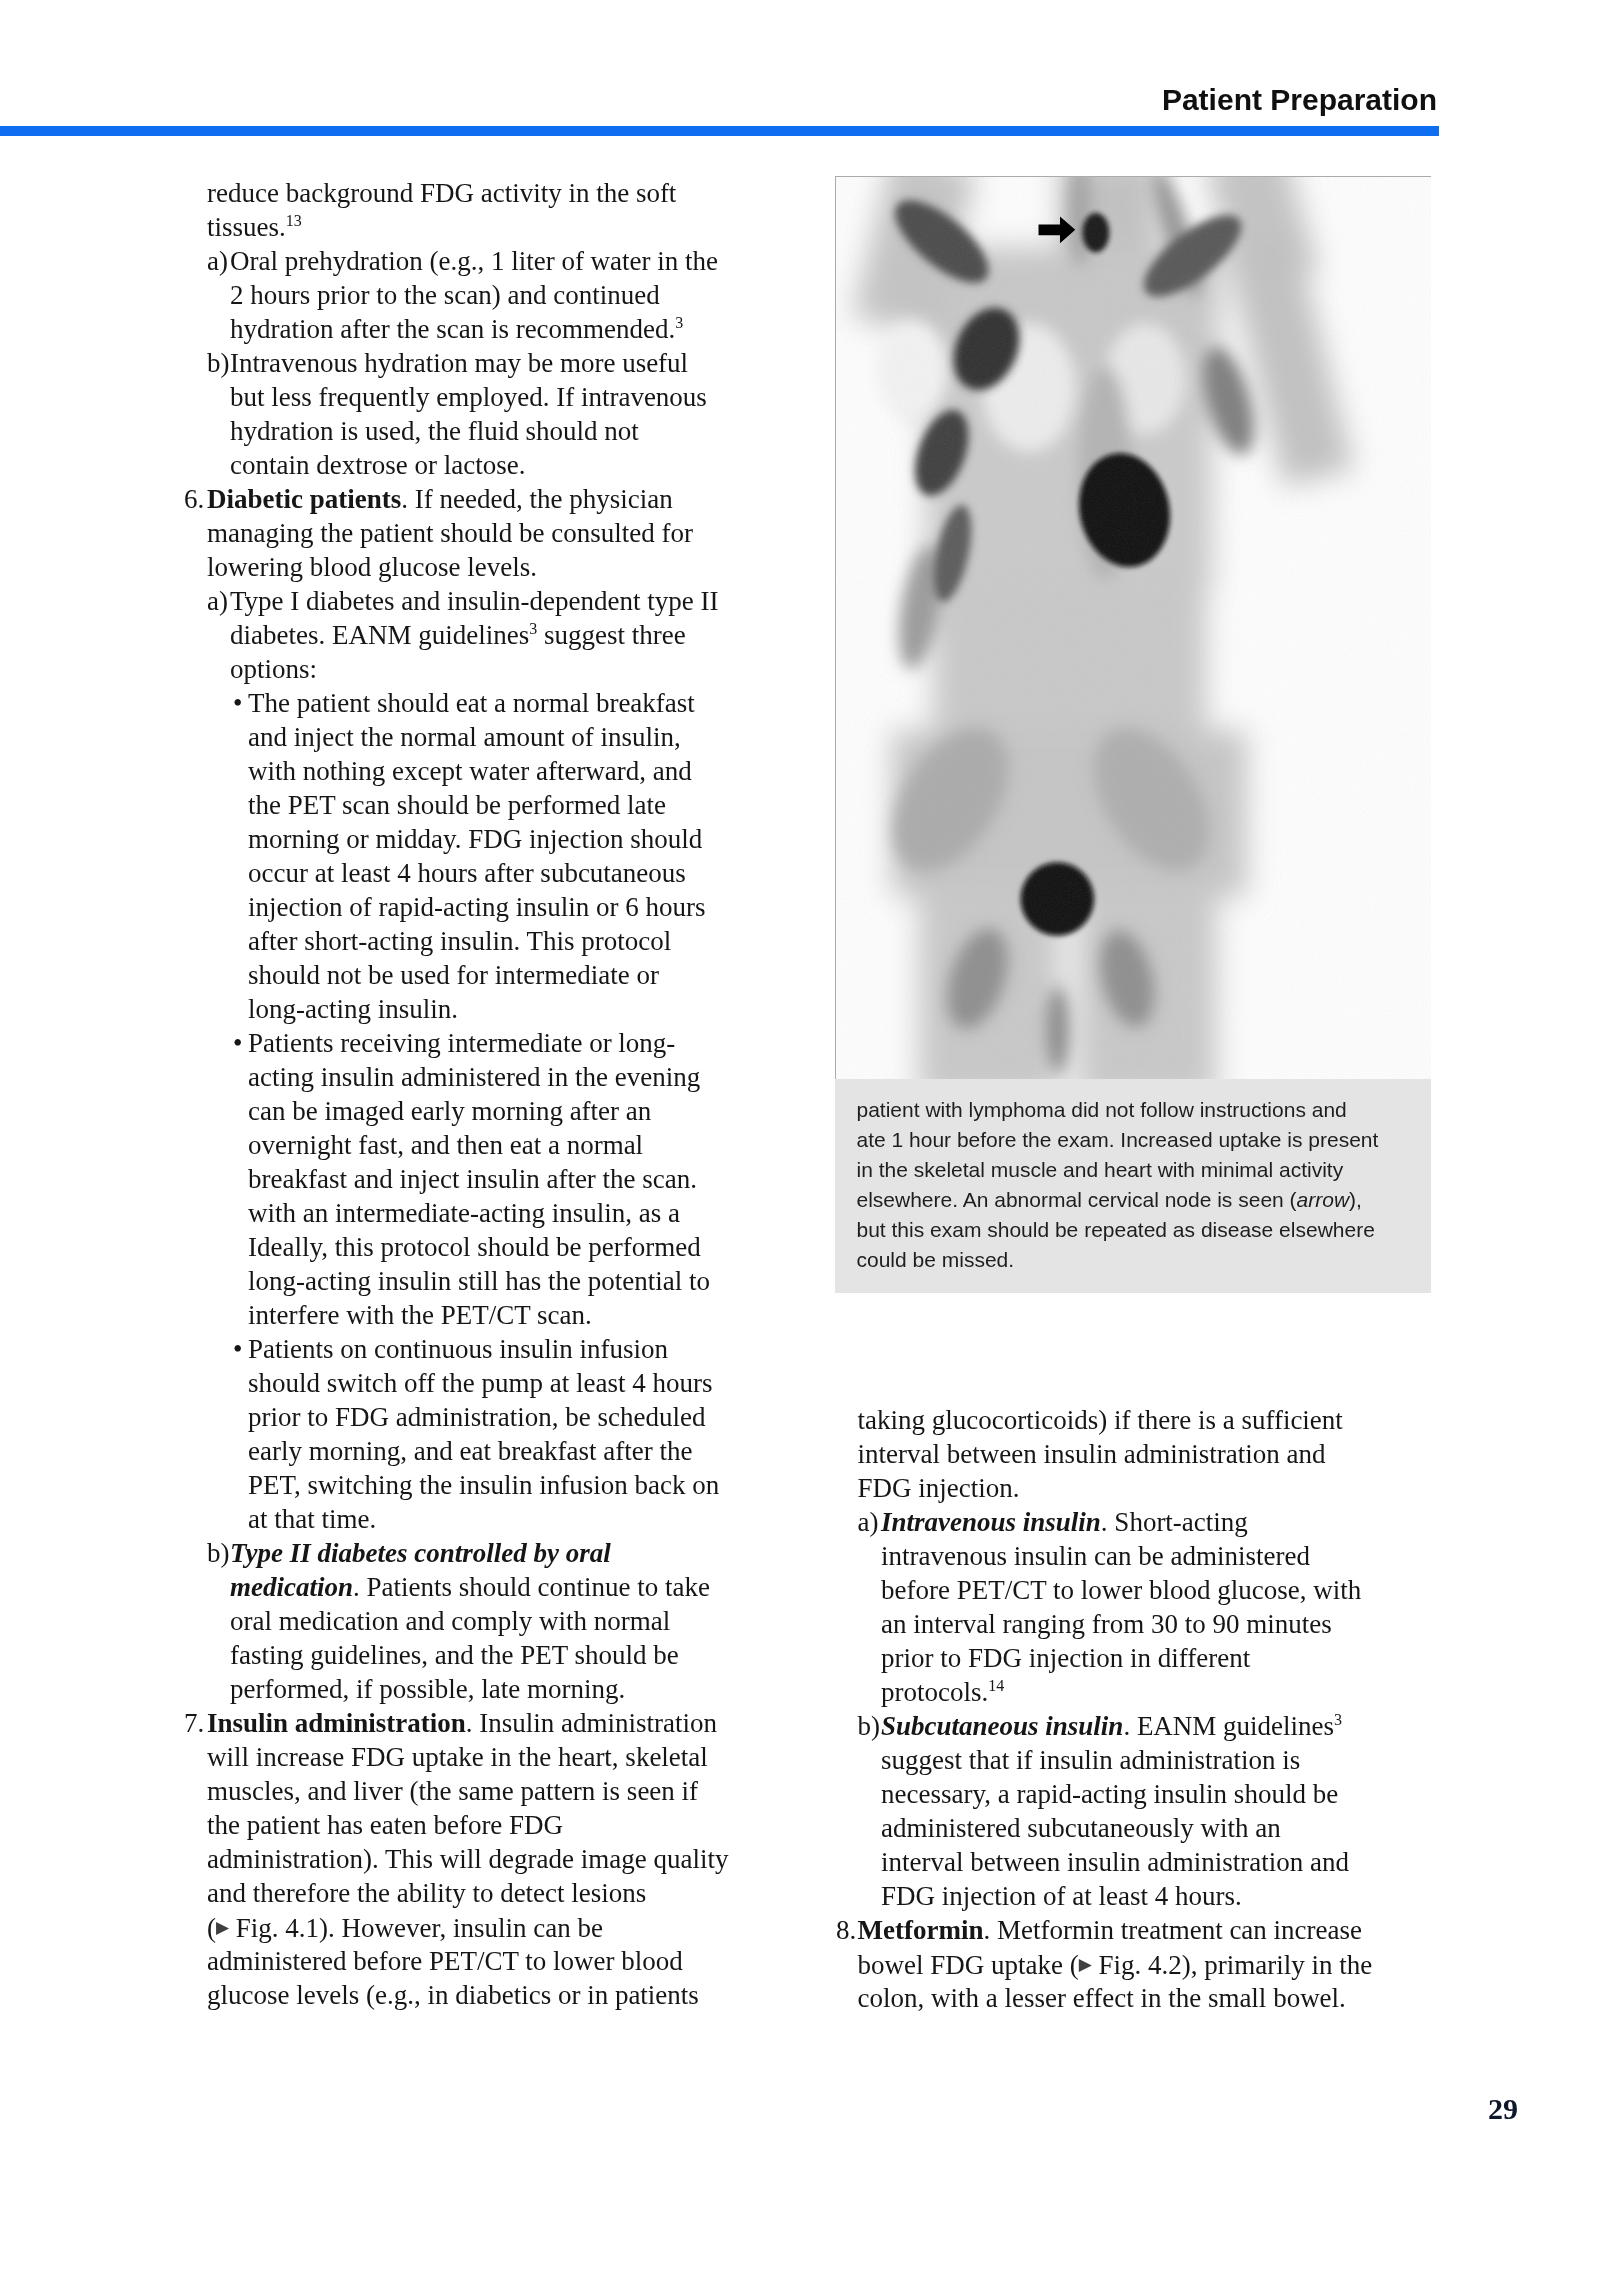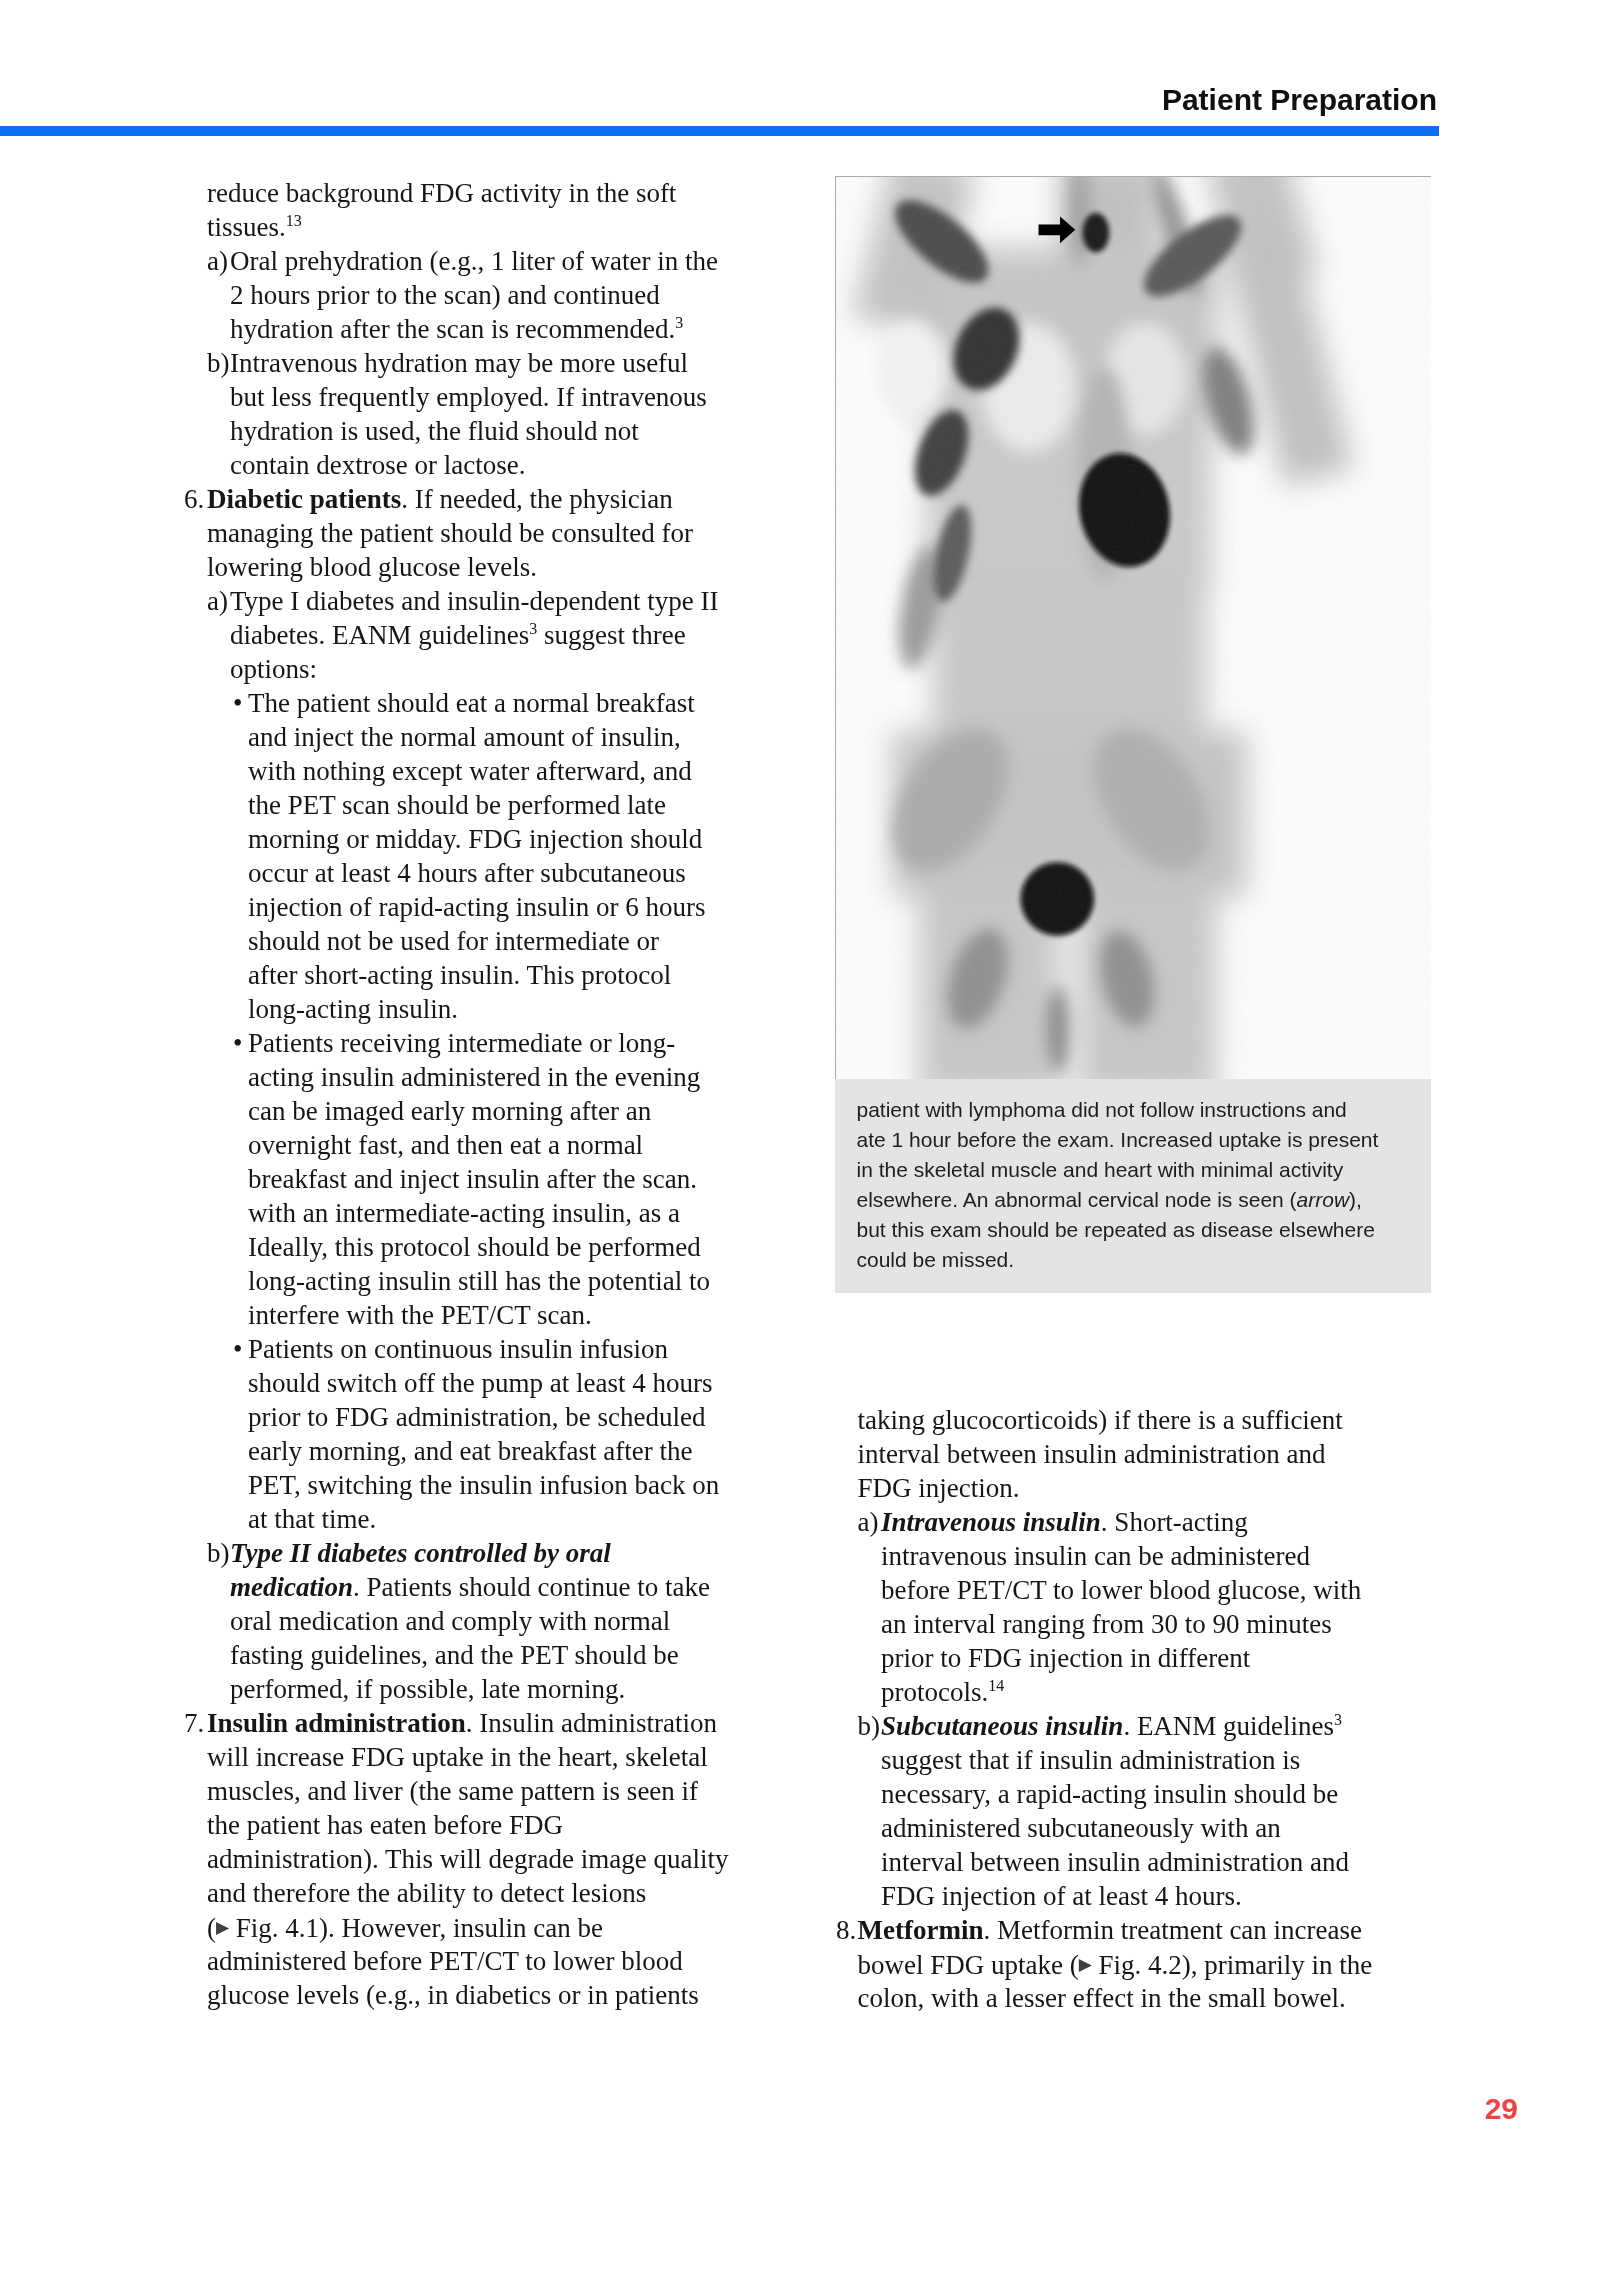--- a/index.html
+++ b/index.html
@@ -28,21 +28,21 @@
   .pet-figure{position:absolute;left:835px;top:176px;width:596px;height:904px;
        background:#ffffff;border:0.9px solid #ababab;box-sizing:border-box;}
   .pet-figure svg{display:block;}
 
   .fig-caption{position:absolute;left:835px;top:1079px;width:596px;box-sizing:border-box;
        background:#e4e4e4;padding:16px 21.5px 18px 21.5px;
        font-family:"Liberation Sans", sans-serif;font-size:21px;color:#1e1e1e;}
   .cl{height:30px;line-height:30px;white-space:nowrap;}
 
   .page-number{position:absolute;right:94px;top:2092px;
-       font-family:Liberation Sans, sans-serif;font-weight:bold;font-size:30px;color:#ef4444;}
+       font-family:Liberation Serif, serif;font-weight:bold;font-size:30px;color:#0f172a;}
 </style>
 </head>
 <body>
 
 <div class="header-title">Patient Preparation</div>
 <div class="header-rule" style="background: rgb(13, 110, 242);"></div>
 
 <div class="col col-left" id="left-col">
     <div class="tl"><span class="tx" style="margin-left: 23px;"><span>reduce background FDG activity in the soft</span></span></div>
     <div class="tl"><span class="tx" style="margin-left: 23px;"><span>tissues.</span><span><sup>13</sup></span></span></div>
@@ -59,22 +59,22 @@
     <div class="tl"><span class="mk" style="left: 23px;">a)</span><span class="tx" style="margin-left: 46px;"><span>Type I diabetes and insulin-dependent type II</span></span></div>
     <div class="tl"><span class="tx" style="margin-left: 46px;"><span>diabetes. EANM guidelines</span><span><sup>3</sup></span><span> suggest three</span></span></div>
     <div class="tl"><span class="tx" style="margin-left: 46px;"><span>options:</span></span></div>
     <div class="tl"><span class="mk" style="left: 49px;">•</span><span class="tx" style="margin-left: 64px;"><span>The patient should eat a normal breakfast</span></span></div>
     <div class="tl"><span class="tx" style="margin-left: 64px;"><span>and inject the normal amount of insulin,</span></span></div>
     <div class="tl"><span class="tx" style="margin-left: 64px;"><span>with nothing except water afterward, and</span></span></div>
     <div class="tl"><span class="tx" style="margin-left: 64px;"><span>the PET scan should be performed late</span></span></div>
     <div class="tl"><span class="tx" style="margin-left: 64px; text-align: center;"><span>morning or midday. FDG injection should</span></span></div>
     <div class="tl"><span class="tx" style="margin-left: 64px;"><span>occur at least 4 hours after subcutaneous</span></span></div>
     <div class="tl"><span class="tx" style="margin-left: 64px;"><span>injection of rapid-acting insulin or 6 hours</span></span></div>
+    <div class="tl"><span class="tx" style="margin-left: 64px;"><span>after short-acting insulin. This protocol</span></span></div>
     <div class="tl"><span class="tx" style="margin-left: 64px;"><span>should not be used for intermediate or</span></span></div>
-    <div class="tl"><span class="tx" style="margin-left: 64px;"><span>after short-acting insulin. This protocol</span></span></div>
     <div class="tl"><span class="tx" style="margin-left: 64px;"><span>long-acting insulin.</span></span></div>
     <div class="tl"><span class="mk" style="left: 49px;">•</span><span class="tx" style="margin-left: 64px;"><span>Patients receiving intermediate or long-</span></span></div>
     <div class="tl"><span class="tx" style="margin-left: 64px;"><span>acting insulin administered in the evening</span></span></div>
     <div class="tl"><span class="tx" style="margin-left: 64px;"><span>can be imaged early morning after an</span></span></div>
     <div class="tl"><span class="tx" style="margin-left: 64px;"><span>overnight fast, and then eat a normal</span></span></div>
     <div class="tl"><span class="tx" style="margin-left: 64px;"><span>breakfast and inject insulin after the scan.</span></span></div>
     <div class="tl"><span class="tx" style="margin-left: 64px;"><span>with an intermediate-acting insulin, as a</span></span></div>
     <div class="tl"><span class="tx" style="margin-left: 64px;"><span>Ideally, this protocol should be performed</span></span></div>
     <div class="tl"><span class="tx" style="margin-left: 64px;"><span>long-acting insulin still has the potential to</span></span></div>
     <div class="tl"><span class="tx" style="margin-left: 64px;"><span>interfere with the PET/CT scan.</span></span></div>

